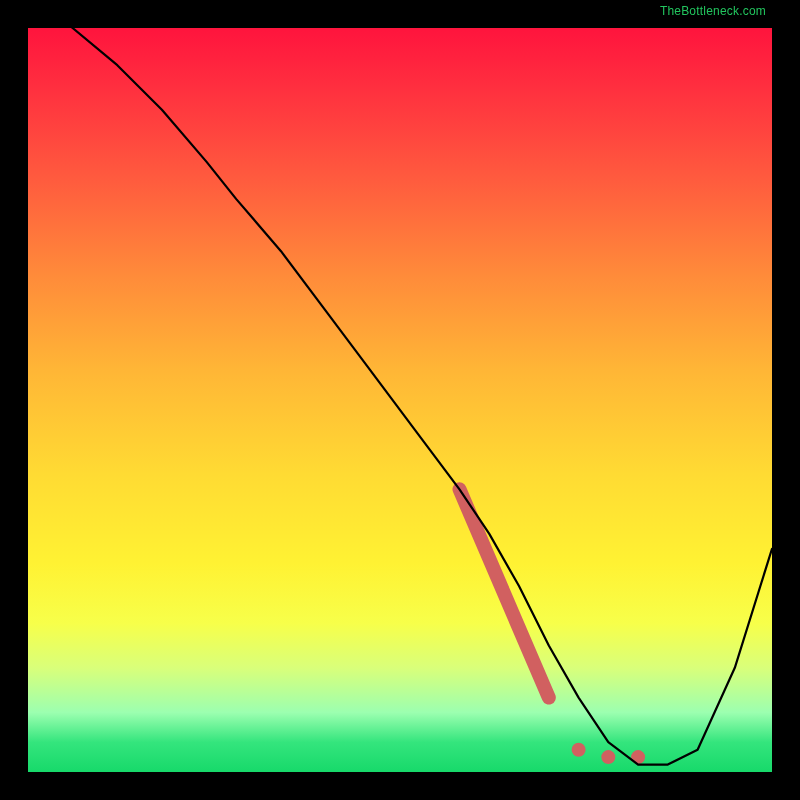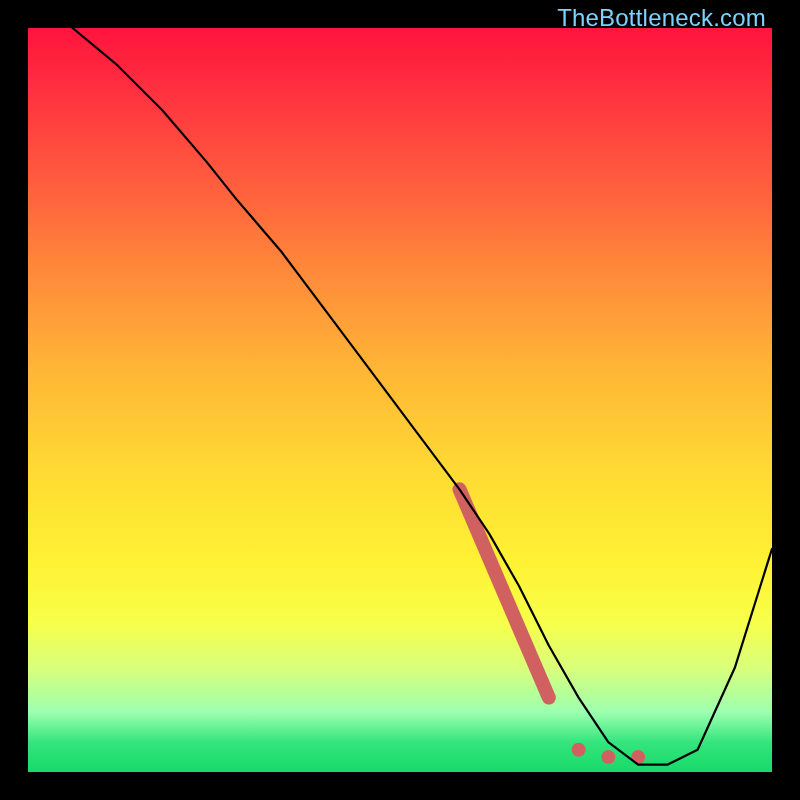--- a/index.html
+++ b/index.html
@@ -41,23 +41,23 @@
       #d9ff7a 86%,
       #9cffb0 92%,
       #34e57d 96%,
       #17d96a 100%
     );
   }
   .attribution {
     position: absolute;
     top: 4px;
     right: 34px;
-    color: #7dd3fc;
+    color: #22c55e;
     font-family: Arial, Helvetica, sans-serif;
-    font-size: 24px;
+    font-size: 12px;
     letter-spacing: 0.2px;
   }
   svg.lines {
     position: absolute;
     inset: 0;
     width: 744px;
     height: 744px;
   }
   .curve {
     fill: none;

